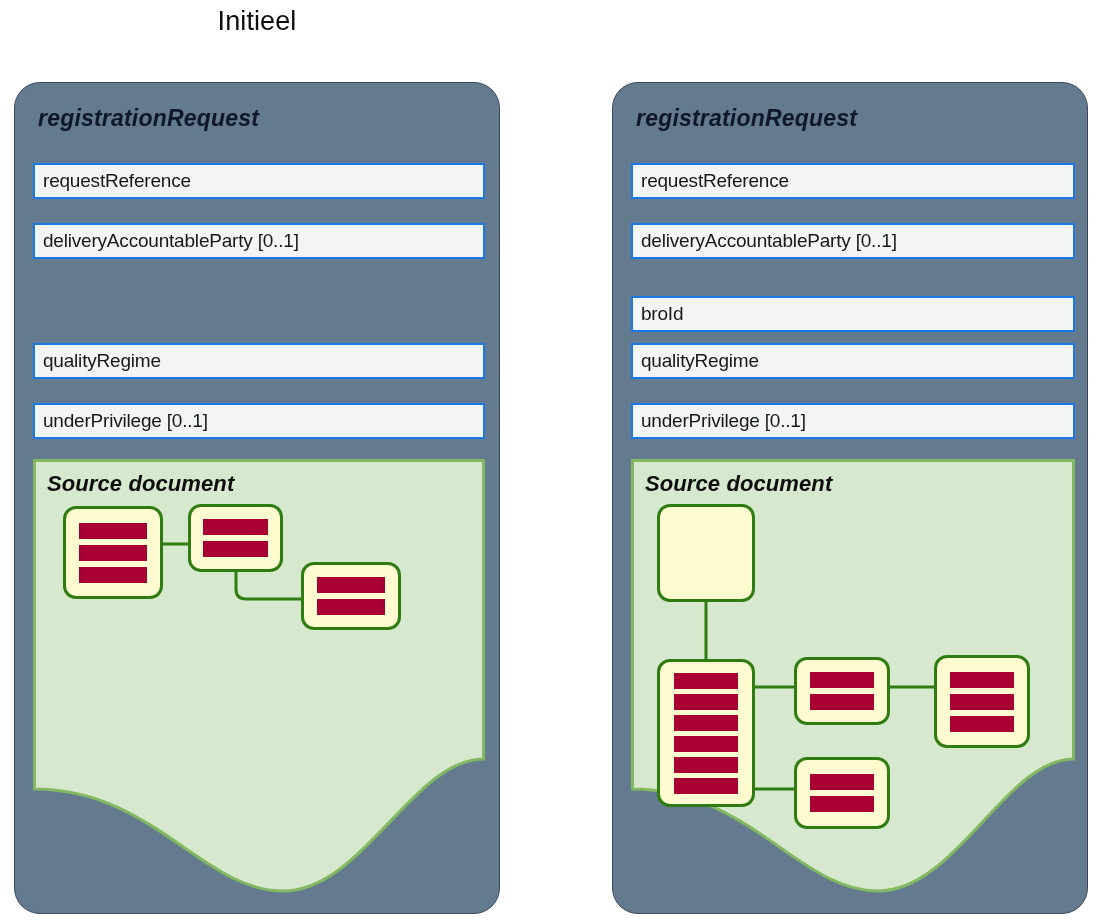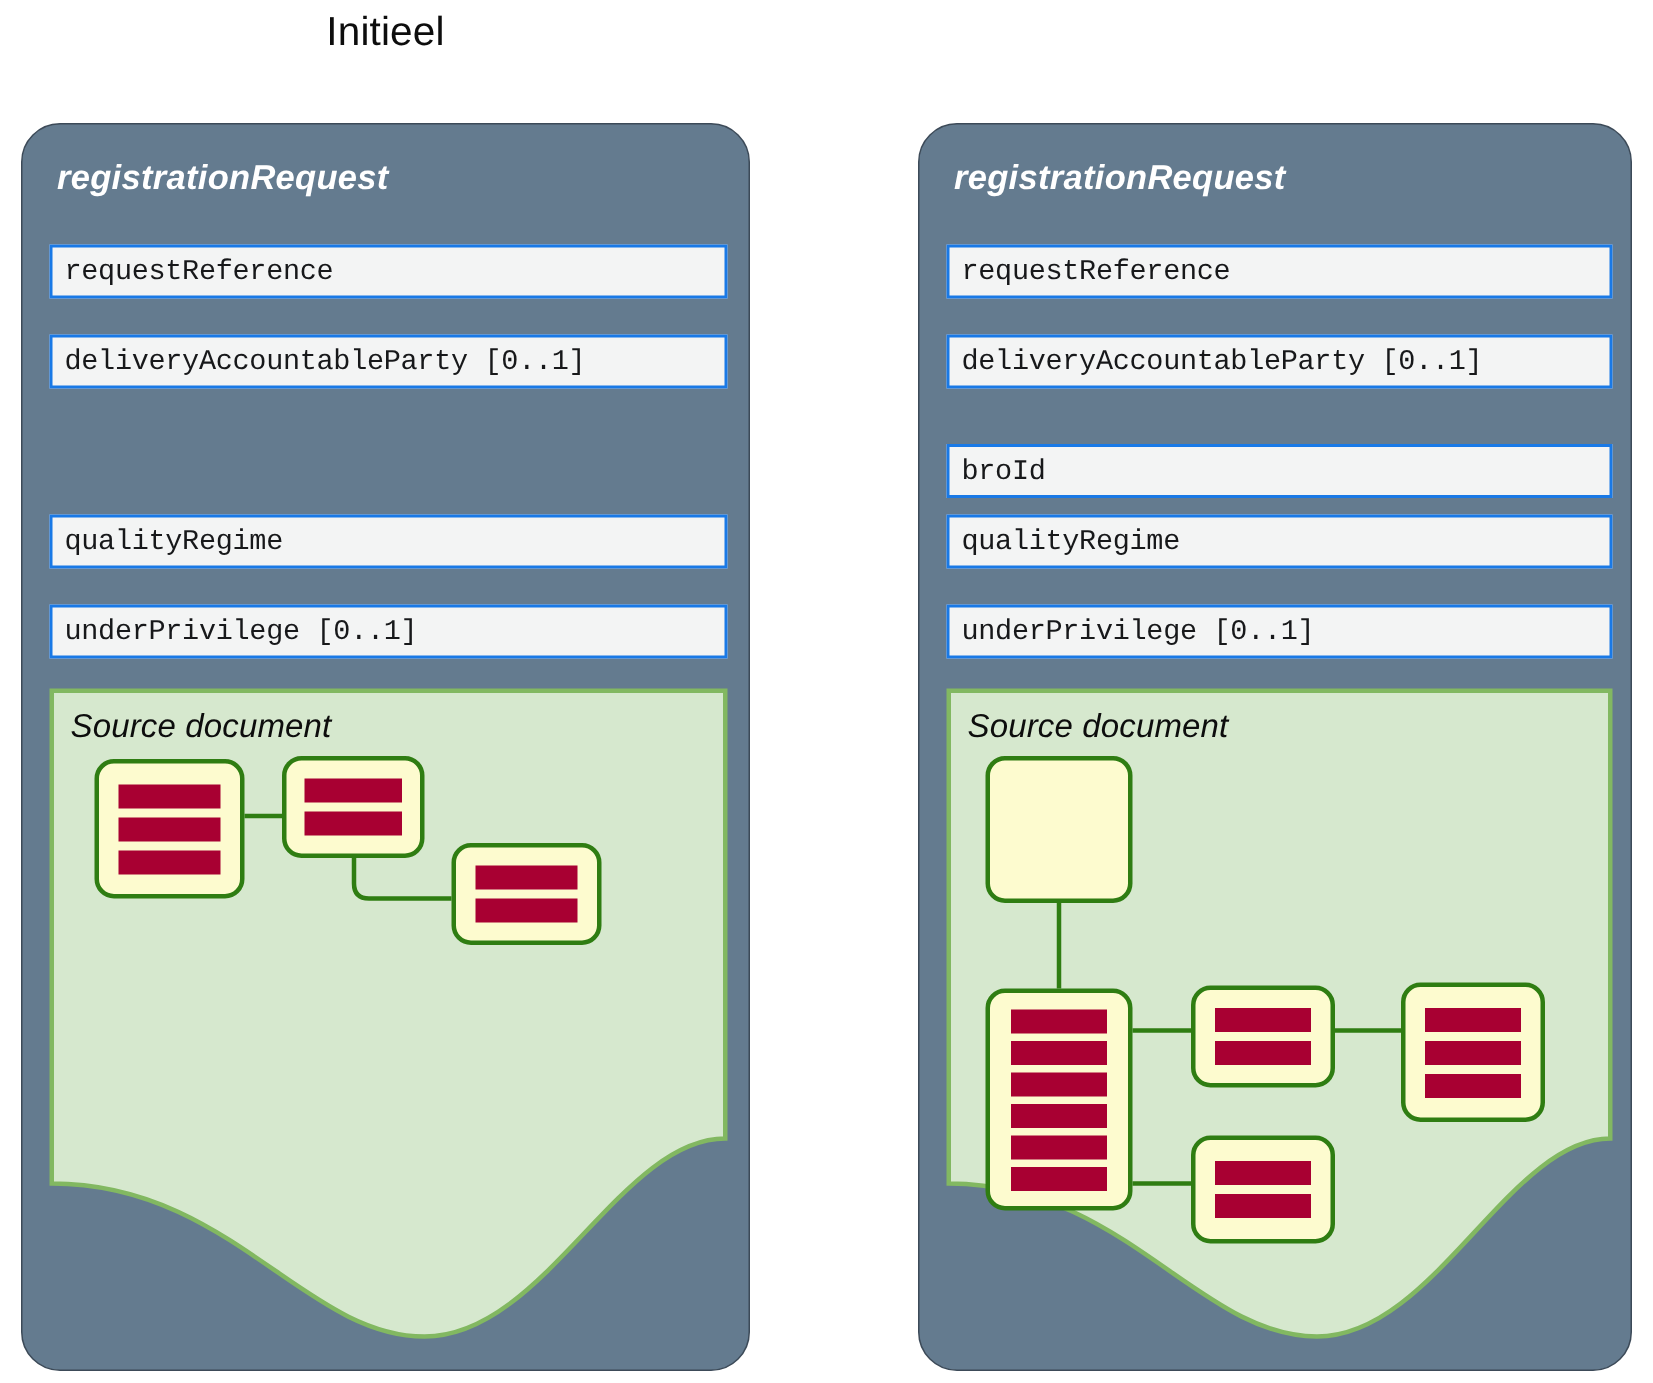--- a/index.html
+++ b/index.html
@@ -48,36 +48,36 @@
   #panel-left  { left: 14px;  top: 82px; width: 486px; height: 832px; }
   #panel-right { left: 612px; top: 82px; width: 476px; height: 832px; }
 
   .panel-title {
     position: absolute;
     left: 23px;
     top: 22px;
     font-size: 23px;
     font-style: italic;
     font-weight: bold;
-    color: #ffffff;
+    color: #0f172a;
     letter-spacing: 0.2px;
     white-space: nowrap;
   }
 
   
   .field {
     position: absolute;
     box-sizing: border-box;
     background: #f3f4f4;
     border: 2.5px solid #1979e6;
     height: 36px;
     display: flex;
     align-items: center;
     padding-left: 8px;
-    font-family: Liberation Mono, monospace;
+    font-family: Liberation Sans, sans-serif;
     font-size: 19px;
     color: #17181a;
     letter-spacing: -0.2px;
     white-space: nowrap;
   }
   #panel-left  .field { left: 18px; width: 452px; }
   #panel-right .field { left: 18px; width: 444px; }
 
   
   .sheet {
@@ -88,21 +88,21 @@
   #sheet-left  { top: 376px; width: 452px; height: 440px; }
   #sheet-right { top: 376px; width: 444px; height: 440px; }
   .sheet svg { display: block; overflow: visible; }
 
   .sheet-title {
     position: absolute;
     left: 14px;
     top: 12px;
     font-size: 22px;
     font-style: italic;
-    font-weight: normal;
+    font-weight: bold;
     color: #0d0d0d;
     letter-spacing: 0.1px;
     white-space: nowrap;
     pointer-events: none;
   }
 
   
   .node {
     position: absolute;
     box-sizing: border-box;

